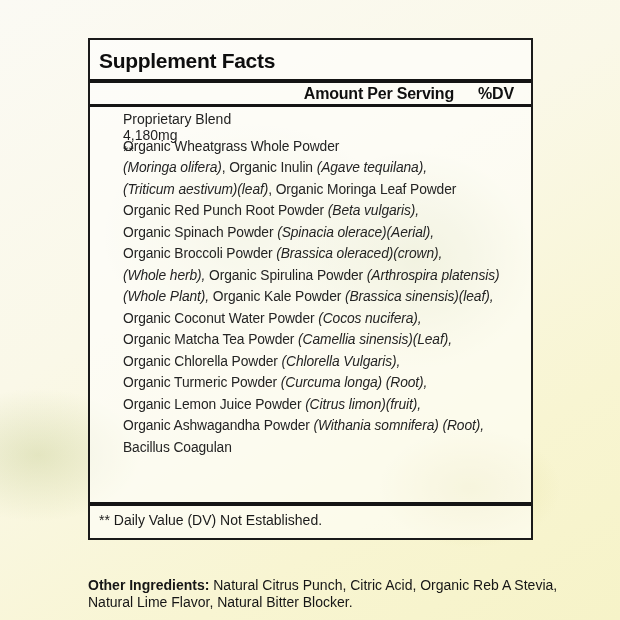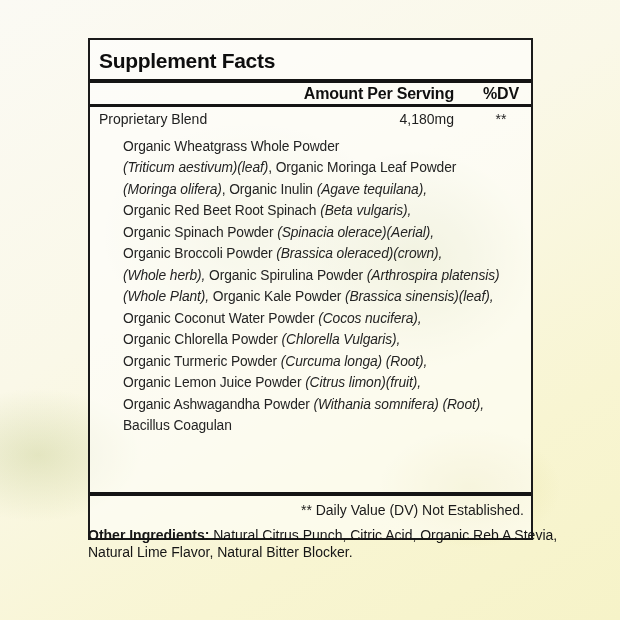--- a/index.html
+++ b/index.html
@@ -53,52 +53,52 @@
   .header-row {
     display: flex;
     align-items: center;
     justify-content: flex-end;
     height: 21px;
     font-weight: bold;
     font-size: 16px;
     letter-spacing: -0.2px;
     color: #101010;
   }
-  .dv-col { width: 46px; text-align: center; margin-left: 24px; }
+  .dv-col { width: 46px; text-align: left; margin-left: 24px; }
   .blend-row {
     display: flex;
     align-items: baseline;
     height: 23px;
     font-size: 14px;
     padding-top: 4px;
+    flex-direction: column;
   }
   .blend-name { flex: 1; }
   .blend-amount { text-align: right; }
   .ingredients {
     font-size: 13.8px;
     line-height: 21.5px;
     letter-spacing: -0.1px;
     margin-top: 2px;
     white-space: nowrap;
     color: #242424;
     margin-left: 24px;
   }
   .ingredients .it { font-style: italic; }
   .footnote-section { margin-top: auto; }
   .footnote {
     font-size: 14px;
     padding-top: 6px;
-    padding-bottom: 20px;
+    padding-bottom: 10px;
     color: #1a1a1a;
-    text-align: right;
   }
   .other-ing {
     position: absolute;
     left: 88px;
-    top: 527px;
+    top: 577px;
     width: 476px;
     font-size: 14px;
     line-height: 16.5px;
     color: #161616;
   }
   .other-ing b { font-weight: bold; }
 </style>
 </head>
 <body>
 
@@ -118,28 +118,29 @@
     <div class="rule-thin"></div>
 
     <div class="blend-row pad">
       <span class="blend-name">Proprietary Blend</span>
       <span class="blend-amount">4,180mg</span>
       <span class="dv-col">**</span>
     </div>
 
     <div class="ingredients pad">
         <div><span>Organic Wheatgrass Whole Powder</span></div>
+        <div><span class="it">(Moringa olifera)</span><span>, Organic Inulin </span><span class="it">(Agave tequilana),</span></div>
         <div><span class="it">(Triticum aestivum)(leaf)</span><span>, Organic Moringa Leaf Powder</span></div>
-        <div><span class="it">(Moringa olifera)</span><span>, Organic Inulin </span><span class="it">(Agave tequilana),</span></div>
-        <div><span>Organic Red Beet Root Spinach </span><span class="it">(Beta vulgaris),</span></div>
+        <div><span>Organic Red Punch Root Powder </span><span class="it">(Beta vulgaris),</span></div>
         <div><span>Organic Spinach Powder </span><span class="it">(Spinacia olerace)(Aerial),</span></div>
         <div><span>Organic Broccoli Powder </span><span class="it">(Brassica oleraced)(crown),</span></div>
         <div><span class="it">(Whole herb),</span><span> Organic Spirulina Powder </span><span class="it">(Arthrospira platensis)</span></div>
         <div><span class="it">(Whole Plant),</span><span> Organic Kale Powder </span><span class="it">(Brassica sinensis)(leaf),</span></div>
         <div><span>Organic Coconut Water Powder </span><span class="it">(Cocos nucifera),</span></div>
+        <div><span>Organic Matcha Tea Powder </span><span class="it">(Camellia sinensis)(Leaf),</span></div>
         <div><span>Organic Chlorella Powder </span><span class="it">(Chlorella Vulgaris),</span></div>
         <div><span>Organic Turmeric Powder </span><span class="it">(Curcuma longa) (Root),</span></div>
         <div><span>Organic Lemon Juice Powder </span><span class="it">(Citrus limon)(fruit),</span></div>
         <div><span>Organic Ashwagandha Powder </span><span class="it">(Withania somnifera) (Root),</span></div>
         <div><span>Bacillus Coagulan</span></div>
       </div>
 
     <div class="footnote-section">
       <div class="rule-thick"></div>
       <div class="footnote pad">** Daily Value (DV) Not Established.</div>

